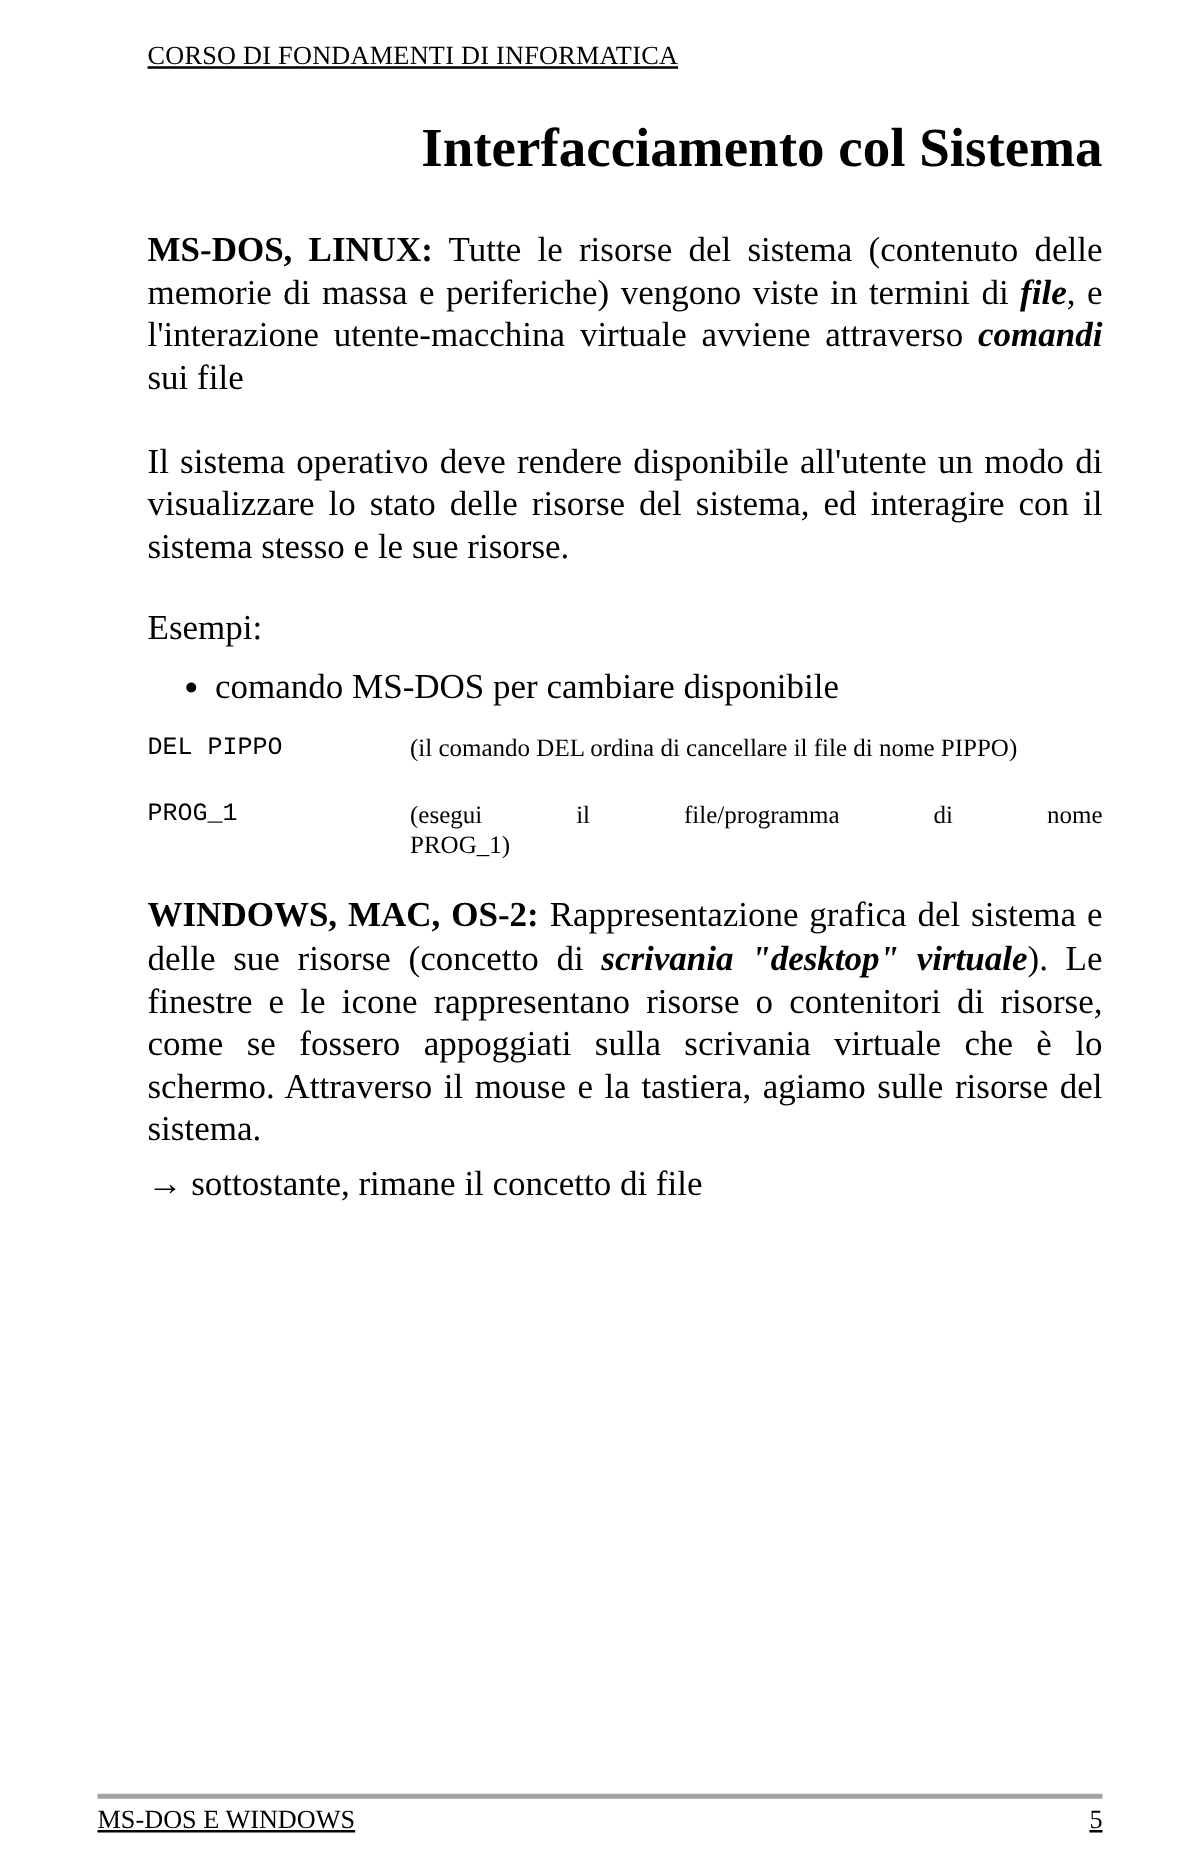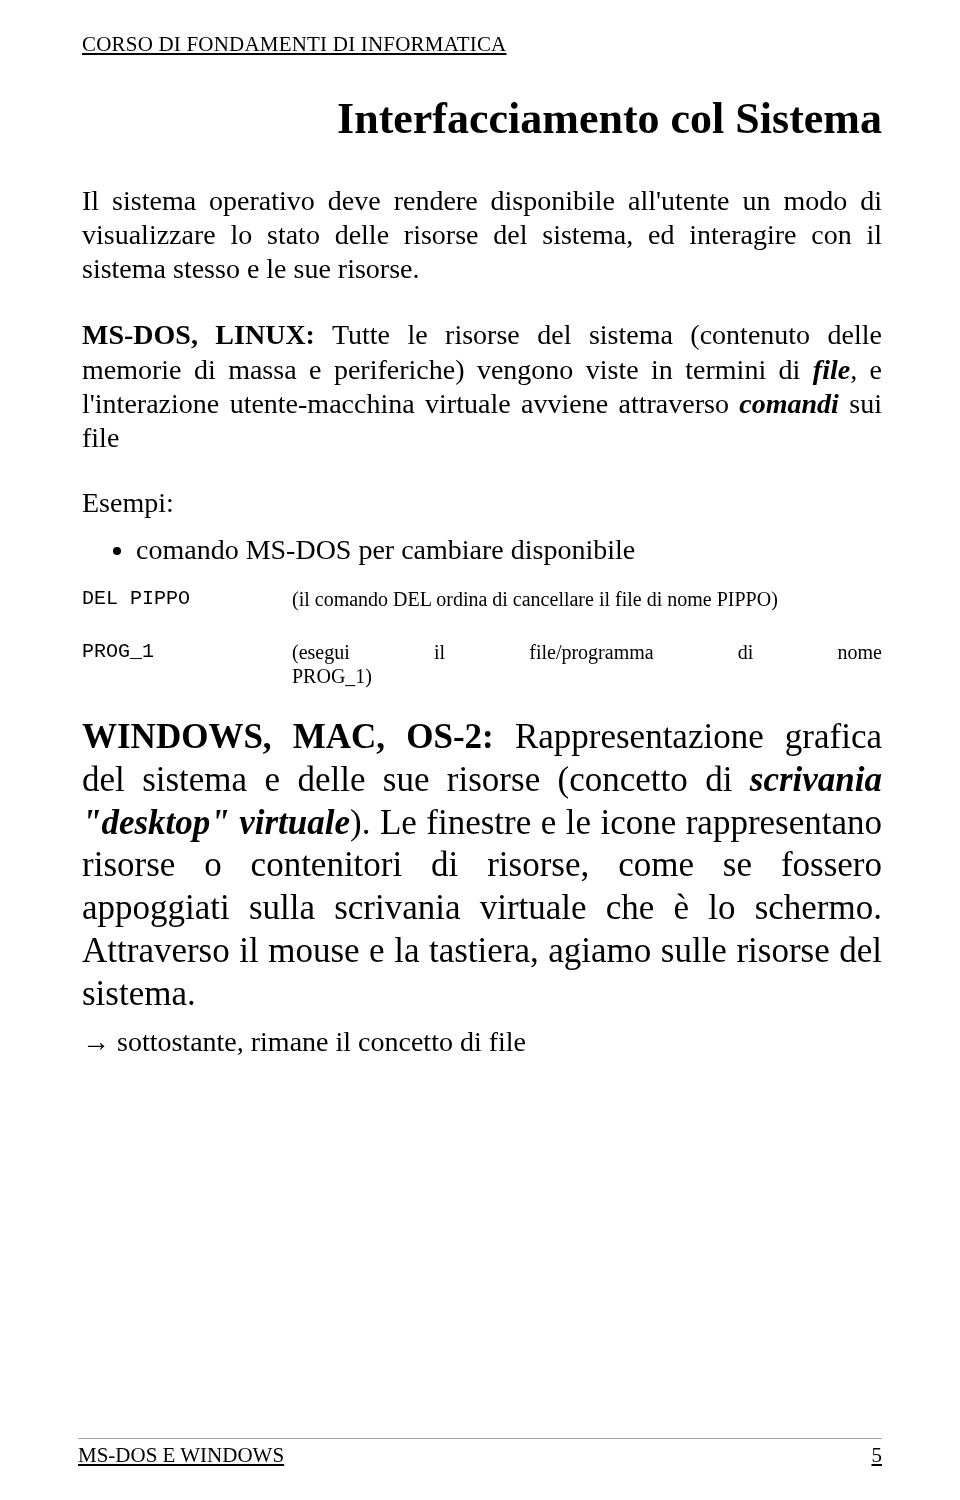--- a/index.html
+++ b/index.html
@@ -7,21 +7,21 @@
   body{
     width:960px;
     height:1500px;
     background:#fff;
     font-family:Garamond,"Times New Roman",Georgia,serif;
     color:#000;
     position:relative;
     box-sizing:border-box;
   }
   .page{
-    padding:32px 78px 0 82px;
+    padding:32px 78px 0 118px;
   }
   .course-header{
     font-size:21px;
     text-decoration:underline;
     margin-bottom:36px;
     letter-spacing:0.2px;
   }
   h1.title{
     text-align:right;
     font-size:44px;
@@ -68,57 +68,57 @@
     text-align:justify;
     line-height:1.22;
   }
   .cmd-row.wide{
   }
   .cmd-row.wide .desc{
     text-align:justify;
     text-align-last:justify;
   }
   .final{
-    font-size:35px;
+    font-size:28px;
     line-height:1.22;
     text-align:justify;
     margin:0 0 10px 0;
   }
   .arrow-line{
     font-size:28px;
     line-height:1.22;
     margin:0;
   }
   .footer{
     position:absolute;
     left:78px;
     right:78px;
     bottom:32px;
-    border-top:1px solid #a3a3a3;
+    border-top:4px solid #a3a3a3;
     padding-top:4px;
     font-size:21px;
     display:flex;
     justify-content:space-between;
     text-decoration:underline;
   }
 </style>
 </head>
 <body>
 
 <div class="page">
 
   <div class="course-header">CORSO DI FONDAMENTI DI INFORMATICA</div>
 
   <h1 class="title">Interfacciamento col Sistema</h1>
 
-  <p class="body">Il sistema operativo deve rendere disponibile all'utente un modo di visualizzare lo stato delle risorse del sistema, ed interagire con il sistema stesso e le sue risorse.</p>
-
   <p class="body">
     <span class="bold">MS-DOS, LINUX:</span><span> Tutte le risorse del sistema (contenuto delle memorie di massa e periferiche) vengono viste in termini di </span><span class="bold-ital">file</span><span>, e l'interazione utente-macchina virtuale avviene attraverso </span><span class="bold-ital">comandi</span><span> sui file</span>
   </p>
+
+  <p class="body">Il sistema operativo deve rendere disponibile all'utente un modo di visualizzare lo stato delle risorse del sistema, ed interagire con il sistema stesso e le sue risorse.</p>
 
   <div class="sub-heading">Esempi:</div>
 
   <ul class="bullets">
     <li>comando MS-DOS per cambiare disponibile</li>
   </ul>
 
   <div class="cmd-row">
     <div class="cmd">DEL PIPPO</div>
     <div class="desc">(il comando DEL ordina di cancellare il file di nome PIPPO)</div>

